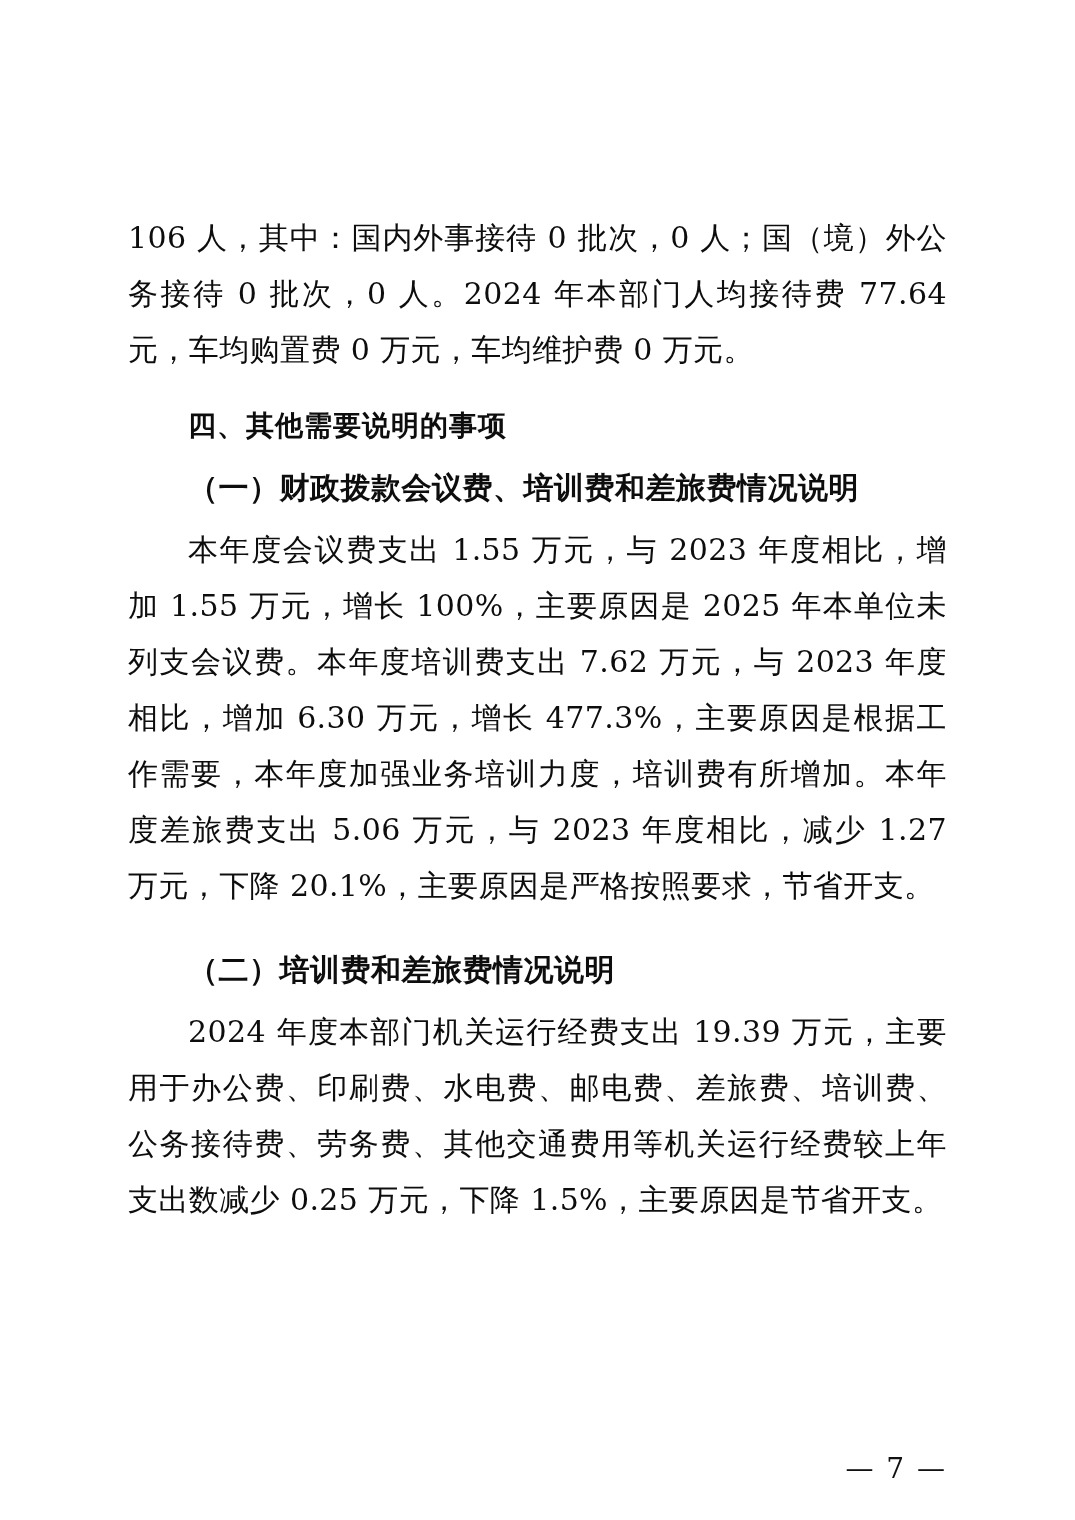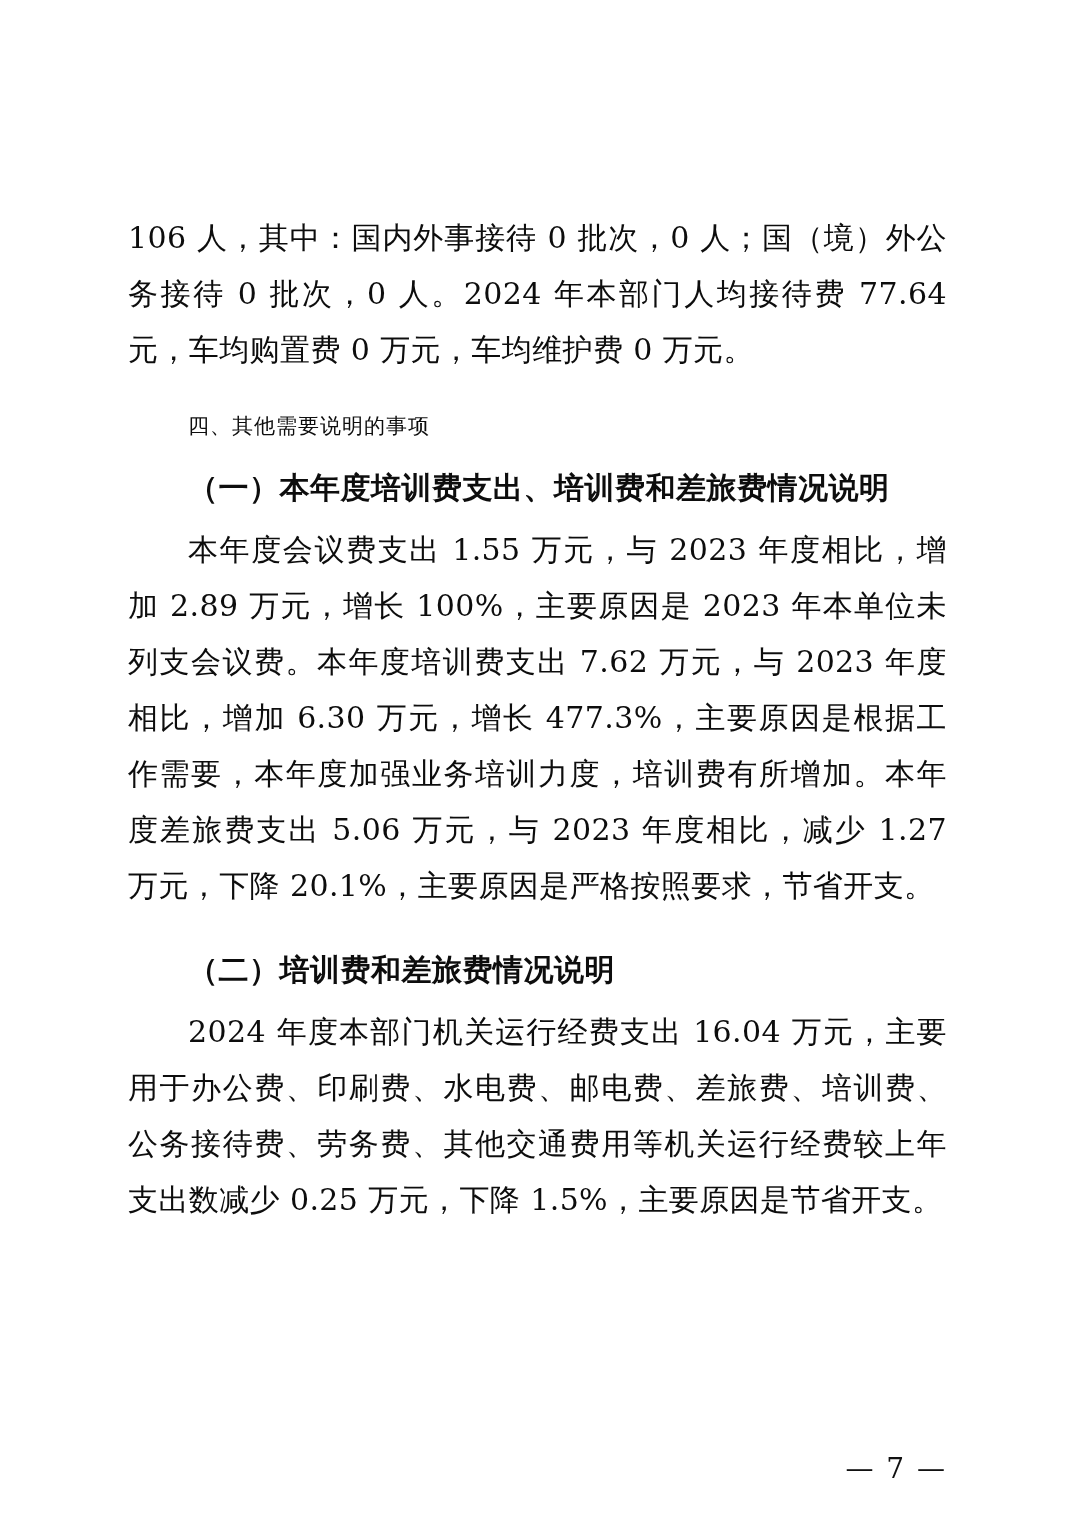--- a/index.html
+++ b/index.html
@@ -28,23 +28,23 @@
     line-height: 56px;
     text-align: justify;
     text-justify: inter-ideograph;
     letter-spacing: 0.4px;
     margin: 0 0 4px 0;
   }
   .indent {
     text-indent: 60px;
   }
   .heading {
-    font-size: 21px;
+    font-size: 28px;
     line-height: 56px;
-    font-weight: normal;
+    font-weight: bold;
     font-family: "DejaVu Sans", "Liberation Sans", sans-serif;
     text-indent: 60px;
     margin: 6px 0 6px 0;
     letter-spacing: 1px;
   }
   .subheading {
     font-size: 30px;
     line-height: 56px;
     font-weight: bold;
     font-family: "DejaVu Serif", "Liberation Serif", serif;
@@ -68,28 +68,28 @@
 <body>
 
 <div class="page">
 
   <p class="para">106 人，其中：国内外事接待 0 批次，0 人；国（境）外公务接待 0 批次，0 人。2024 年本部门人均接待费 77.64 元，车均购置费 0 万元，车均维护费 0 万元。</p>
 
   <div class="spacer-sm"></div>
 
   <h2 class="heading">四、其他需要说明的事项</h2>
 
-  <h3 class="subheading">（一）本年度培训费支出、培训费和差旅费情况说明</h3>
+  <h3 class="subheading">（一）财政拨款会议费、培训费和差旅费情况说明</h3>
 
-  <p class="para indent">本年度会议费支出 1.55 万元，与 2023 年度相比，增加 2.89 万元，增长 100%，主要原因是 2023 年本单位未列支会议费。本年度培训费支出 7.62 万元，与 2023 年度相比，增加 6.30 万元，增长 477.3%，主要原因是根据工作需要，本年度加强业务培训力度，培训费有所增加。本年度差旅费支出 5.06 万元，与 2023 年度相比，减少 1.27 万元，下降 20.1%，主要原因是严格按照要求，节省开支。</p>
+  <p class="para indent">本年度会议费支出 1.55 万元，与 2023 年度相比，增加 1.55 万元，增长 100%，主要原因是 2025 年本单位未列支会议费。本年度培训费支出 7.62 万元，与 2023 年度相比，增加 6.30 万元，增长 477.3%，主要原因是根据工作需要，本年度加强业务培训力度，培训费有所增加。本年度差旅费支出 5.06 万元，与 2023 年度相比，减少 1.27 万元，下降 20.1%，主要原因是严格按照要求，节省开支。</p>
 
   <div class="spacer-md"></div>
 
   <h3 class="subheading">（二）培训费和差旅费情况说明</h3>
 
-  <p class="para indent">2024 年度本部门机关运行经费支出 16.04 万元，主要用于办公费、印刷费、水电费、邮电费、差旅费、培训费、公务接待费、劳务费、其他交通费用等机关运行经费较上年支出数减少 0.25 万元，下降 1.5%，主要原因是节省开支。</p>
+  <p class="para indent">2024 年度本部门机关运行经费支出 19.39 万元，主要用于办公费、印刷费、水电费、邮电费、差旅费、培训费、公务接待费、劳务费、其他交通费用等机关运行经费较上年支出数减少 0.25 万元，下降 1.5%，主要原因是节省开支。</p>
 
   <div class="spacer-md"></div>
 
 
   <div class="page-number">— 7 —</div>
 
 </div>
 
 </body></html>

